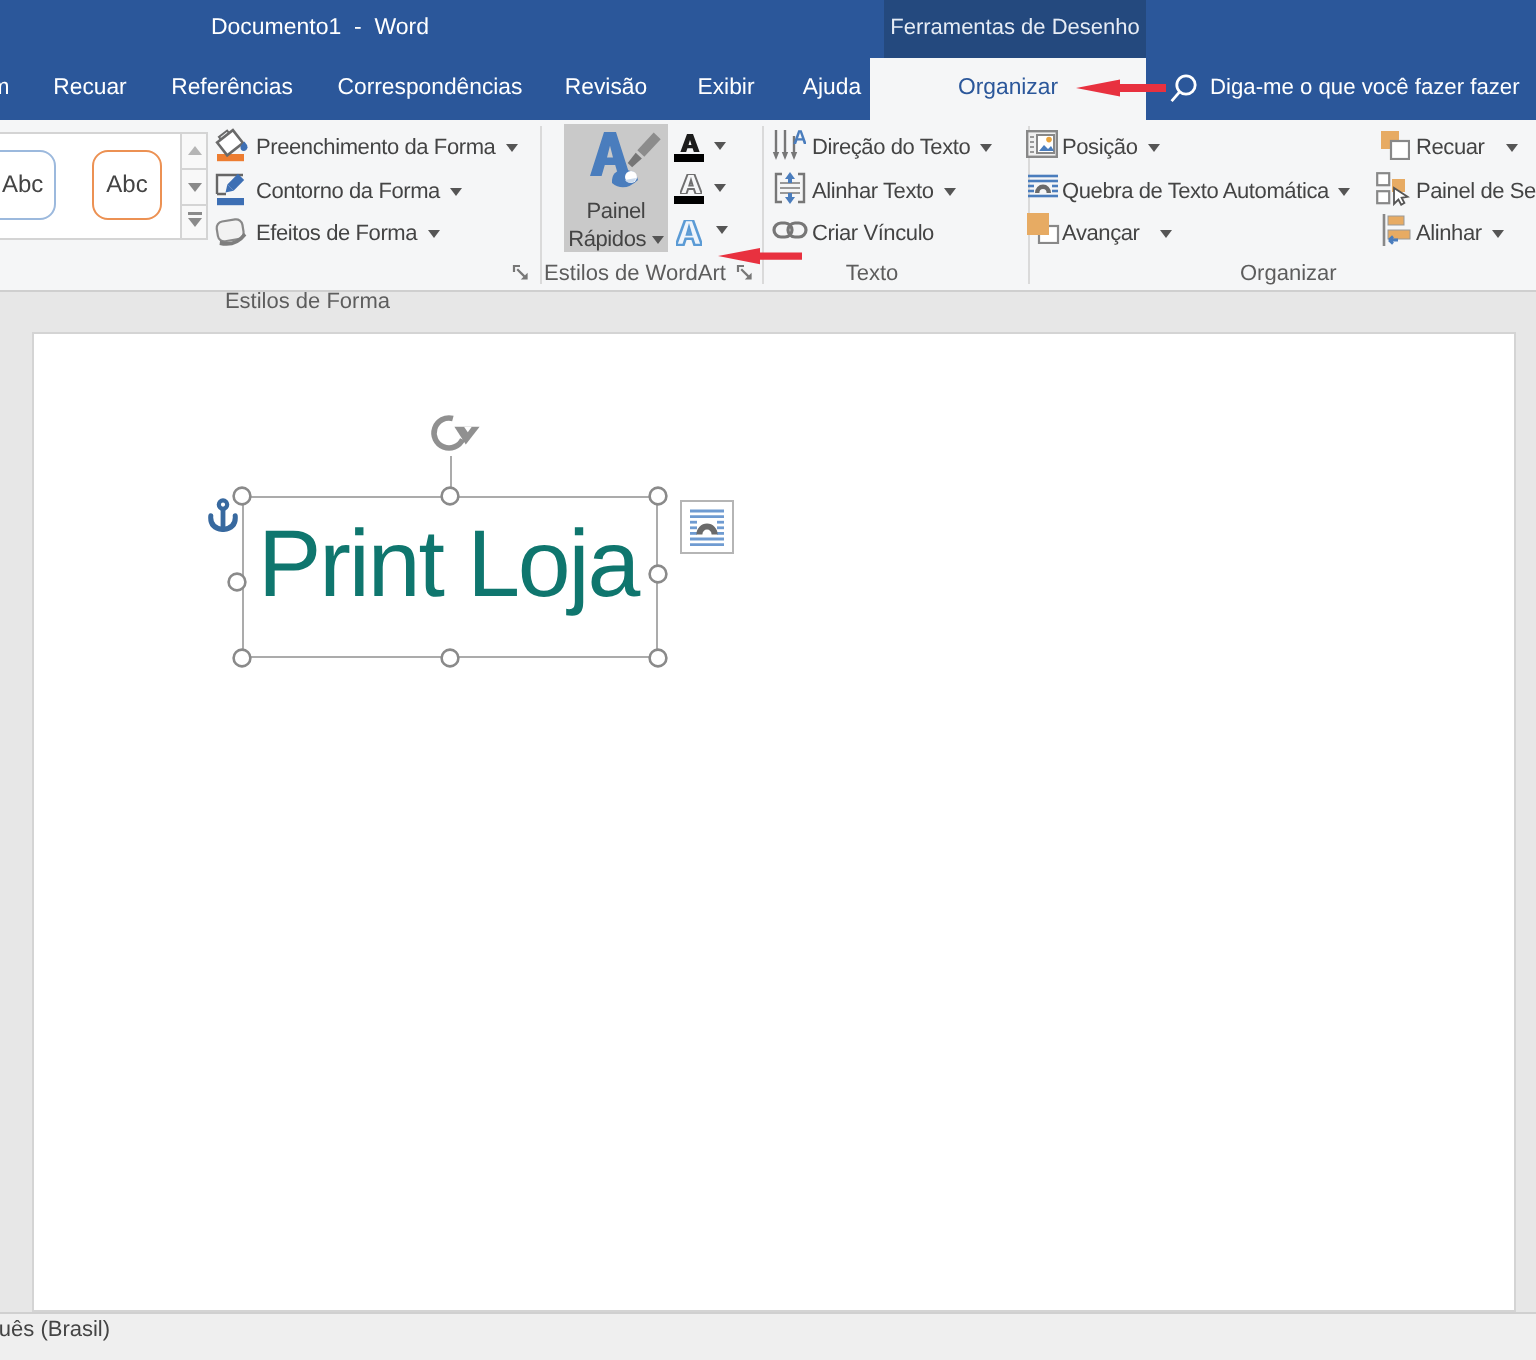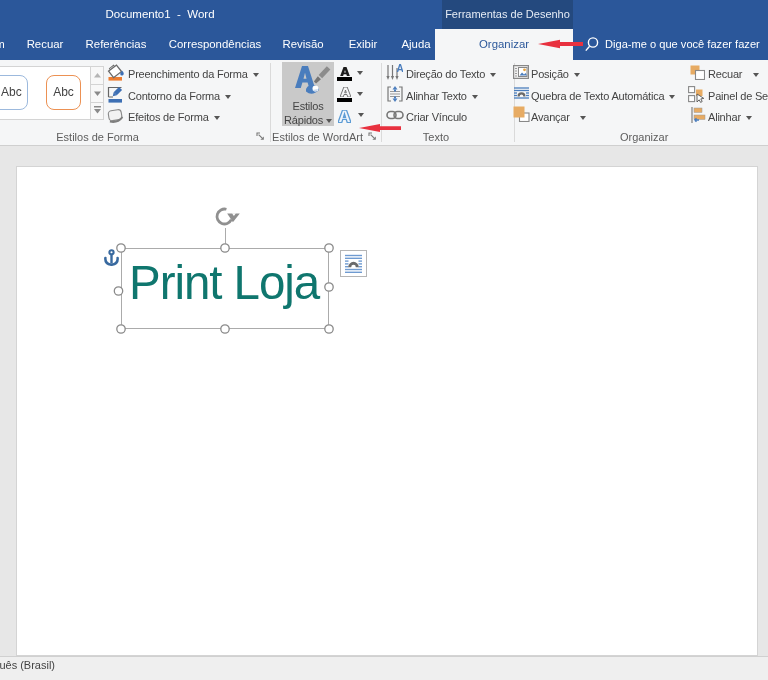--- a/index.html
+++ b/index.html
@@ -77,41 +77,41 @@
 </svg>
 <div class="rt" style="left:128px;top:88.5px">Contorno da Forma <span class="car" style="margin-left:2px"></span></div>
 
 <svg class="abs" style="left:106px;top:108px" width="19" height="16" viewBox="0 0 19 16">
 <g transform="rotate(-9 9 8)">
 <rect x="2.7" y="2.2" width="13" height="10" rx="3.2" fill="#f2f2f2" stroke="#898989" stroke-width="1.1"></rect>
 <path d="M3.4 11.6 q6.7 3.2 12.4-2.2 l1 1.6 q-6.2 5.8-14 2.6 z" fill="#7e7e7e"></path>
 </g>
 </svg>
 <div class="rt" style="left:128px;top:110px">Efeitos de Forma <span class="car" style="margin-left:3px"></span></div>
-<div class="lbl" style="left:0;top:131px;width:195px;text-align:center">Estilos de Forma</div>
+<div class="lbl" style="left:0;top:145px;width:195px;text-align:right">Estilos de Forma</div>
 <svg class="abs" style="left:256px;top:132px" width="9" height="9" viewBox="0 0 9 9">
     <path d="M1 4 V1 H4" fill="none" stroke="#777" stroke-width="1.1"></path>
     <line x1="2.6" y1="2.6" x2="6.2" y2="6.2" stroke="#777" stroke-width="1.1"></line>
     <polygon points="7.8,7.8 7.8,4.4 4.4,7.8" fill="#777"></polygon>
   </svg>
 
 <div class="abs" style="left:282px;top:62px;width:52px;height:64px;background:#c9c9c9"></div>
 <svg class="abs" style="left:293px;top:63px" width="42" height="36" viewBox="0 0 42 36">
 <svg x="2" y="3" width="20" height="22" viewBox="0 0 10 10" preserveAspectRatio="none">
       <path d="M0 10 L3.5 0 L6.5 0 L10 10 L7.1 10 L6.3 7.5 L3.7 7.5 L2.9 10 Z M4.25 5.8 L5 3.1 L5.75 5.8 Z" fill="#4a7dbd" fill-rule="evenodd"></path>
     </svg>
 <g transform="rotate(43 27 14)">
       <rect x="24.7" y="1.5" width="4.8" height="12" fill="#8c8c8c"></rect>
       <path d="M25 15 h4.2 l-0.6 6.5 h-3 z" fill="#757575"></path>
     </g>
 <path d="M13 28.5 q-0.5-7 7.5-6.5 q5 0.8 5.5 5 q-7 6.5-13 1.5 z" fill="#4a7dbd"></path>
 <circle cx="22.5" cy="25.5" r="3" fill="#fff"></circle>
 <path d="M19.5 27 a3 3 0 0 0 5.5 -1" fill="#c9d9ec"></path>
 </svg>
-<div class="rt" style="left:282px;top:99px;width:52px;text-align:center">Estilos</div>
+<div class="rt" style="left:282px;top:99px;width:52px;text-align:center">Painel</div>
 <div class="rt" style="left:282px;top:113px;width:52px;text-align:center">Rápidos <span class="car" style="margin-left:0"></span></div>
 
 <svg class="abs" style="left:340px;top:66.5px" width="10" height="9.5" viewBox="0 0 10 10" preserveAspectRatio="none">
     <path d="M0 10 L3.5 0 L6.5 0 L10 10 L7.1 10 L6.3 7.5 L3.7 7.5 L2.9 10 Z M4.25 5.8 L5 3.1 L5.75 5.8 Z" fill="#1c1c1c" fill-rule="evenodd"></path>
   </svg>
 <div class="abs" style="left:337px;top:77px;width:15px;height:4px;background:#000"></div>
 <span class="car abs" style="left:357px;top:71px"></span>
 <svg class="abs" style="left:339.5px;top:87px" width="11" height="10" viewBox="0 0 10 10" preserveAspectRatio="none">
     <path d="M0 10 L3.5 0 L6.5 0 L10 10 L7.1 10 L6.3 7.5 L3.7 7.5 L2.9 10 Z M4.25 5.8 L5 3.1 L5.75 5.8 Z" fill="none" stroke="#6f6f6f" stroke-width="0.9" fill-rule="evenodd"></path>
   </svg>

